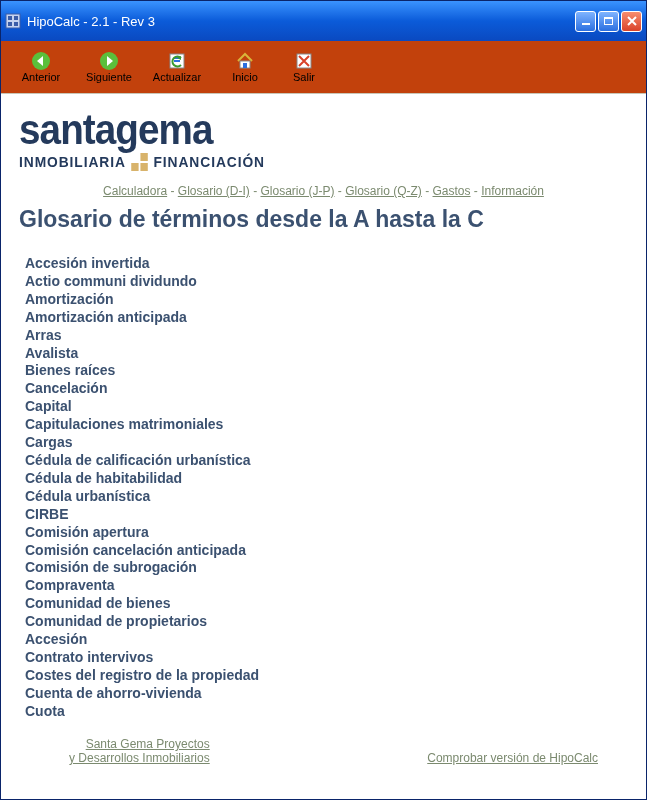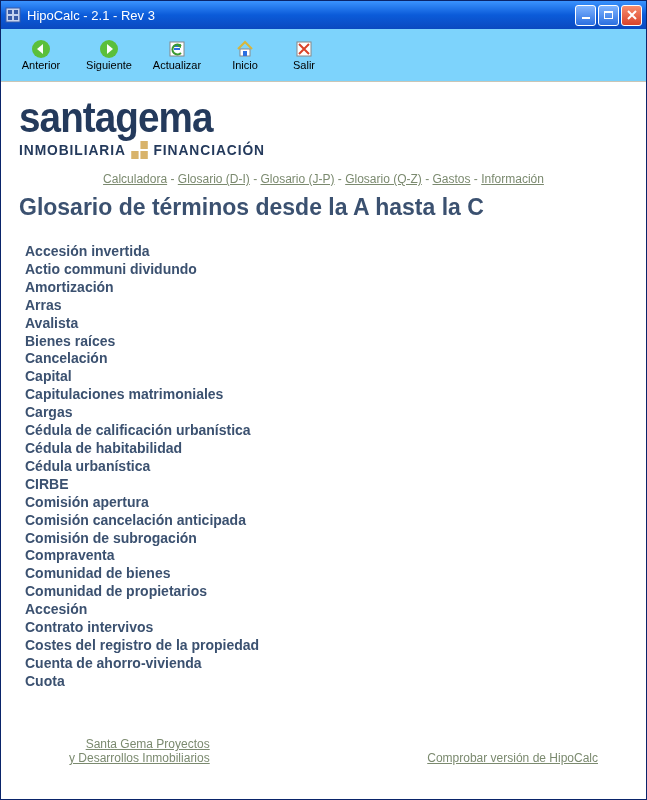--- a/index.html
+++ b/index.html
@@ -12,21 +12,21 @@
     width: 647px;
     height: 800px;
     box-sizing: border-box;
     border: 1px solid #0a246a;
     background: #ece9d8;
     display: flex;
     flex-direction: column;
     overflow: hidden;
   }
   .titlebar {
-    height: 28px;
+    height: 40px;
     background: linear-gradient(to bottom, #3a93ff 0%, #0b5bd9 50%, #0a49c0 100%);
     display: flex;
     align-items: center;
     color: #fff;
     font-size: 13px;
     padding: 0 4px 0 4px;
   }
   .titlebar .app-icon {
     width: 16px;
     height: 16px;
@@ -46,21 +46,21 @@
   }
   .tb-min { background: linear-gradient(to bottom,#7fb4ff,#2b6fe0); color:#fff; }
   .tb-max { background: linear-gradient(to bottom,#7fb4ff,#2b6fe0); color:#fff; }
   .tb-close { background: linear-gradient(to bottom,#f88d6e,#d9432a); color:#fff; }
   .tb-min::after{content:"";display:block;width:8px;height:2px;background:#fff;margin-top:6px;}
   .tb-max::after{content:"";display:block;width:9px;height:8px;border:1px solid #fff;border-top-width:2px;box-sizing:border-box;}
   .tb-close svg { width:10px;height:10px; }
 
   .toolbar {
     height: 52px;
-    background: #7dd3fc;
+    background: #c2410c;
     border-bottom: 1px solid #c9c6b7;
     display: flex;
     align-items: center;
     padding: 0 6px;
   }
   .tool-item {
     display:flex;flex-direction:column;align-items:center;
     width: 68px;
     font-size: 11px;
     color:#000;
@@ -247,20 +247,21 @@
     </div>
 
     <div class="nav-links" id="nav-links"><a>Calculadora</a> - <a>Glosario (D-I)</a> - <a>Glosario (J-P)</a> - <a>Glosario (Q-Z)</a> - <a>Gastos</a> - <a>Información</a></div>
 
     <div class="page-heading">Glosario de términos desde la A hasta la C</div>
 
     <div class="terms-list" id="terms-list">
         <div>Accesión invertida</div>
         <div>Actio communi dividundo</div>
         <div>Amortización</div>
+        <div>Amortización anticipada</div>
         <div>Arras</div>
         <div>Avalista</div>
         <div>Bienes raíces</div>
         <div>Cancelación</div>
         <div>Capital</div>
         <div>Capitulaciones matrimoniales</div>
         <div>Cargas</div>
         <div>Cédula de calificación urbanística</div>
         <div>Cédula de habitabilidad</div>
         <div>Cédula urbanística</div>

